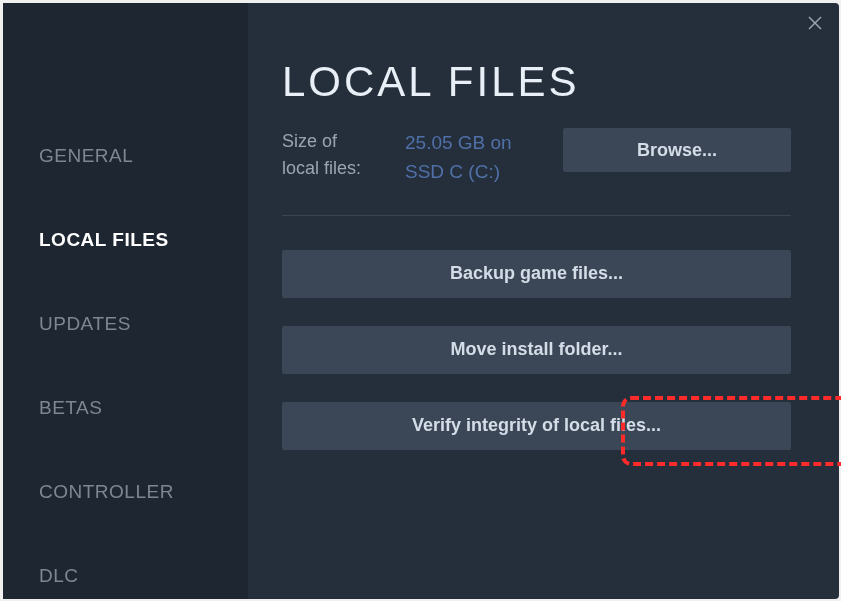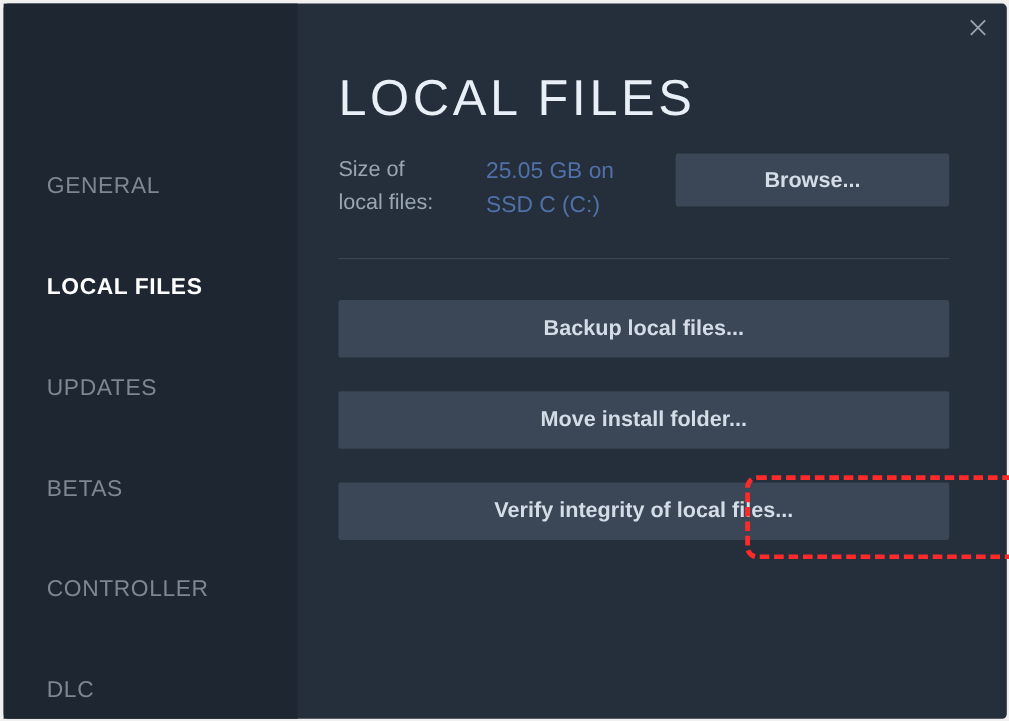--- a/index.html
+++ b/index.html
@@ -149,19 +149,19 @@
 
   <main class="content">
     <h1 class="page-title">LOCAL FILES</h1>
 
     <div class="info-row">
       <div class="info-label">Size of local files:</div>
       <div class="info-value">25.05 GB on SSD C (C:)</div>
       <button class="btn btn-browse">Browse...</button>
     </div>
 
-    <button class="btn btn-full">Backup local files...</button>
+    <button class="btn btn-full">Backup game files...</button>
     <button class="btn btn-full">Move install folder...</button>
     <button class="btn btn-full">Verify integrity of local files...</button>
 
     <div class="highlight-box"></div>
   </main>
 </div>
 
 </body></html>

